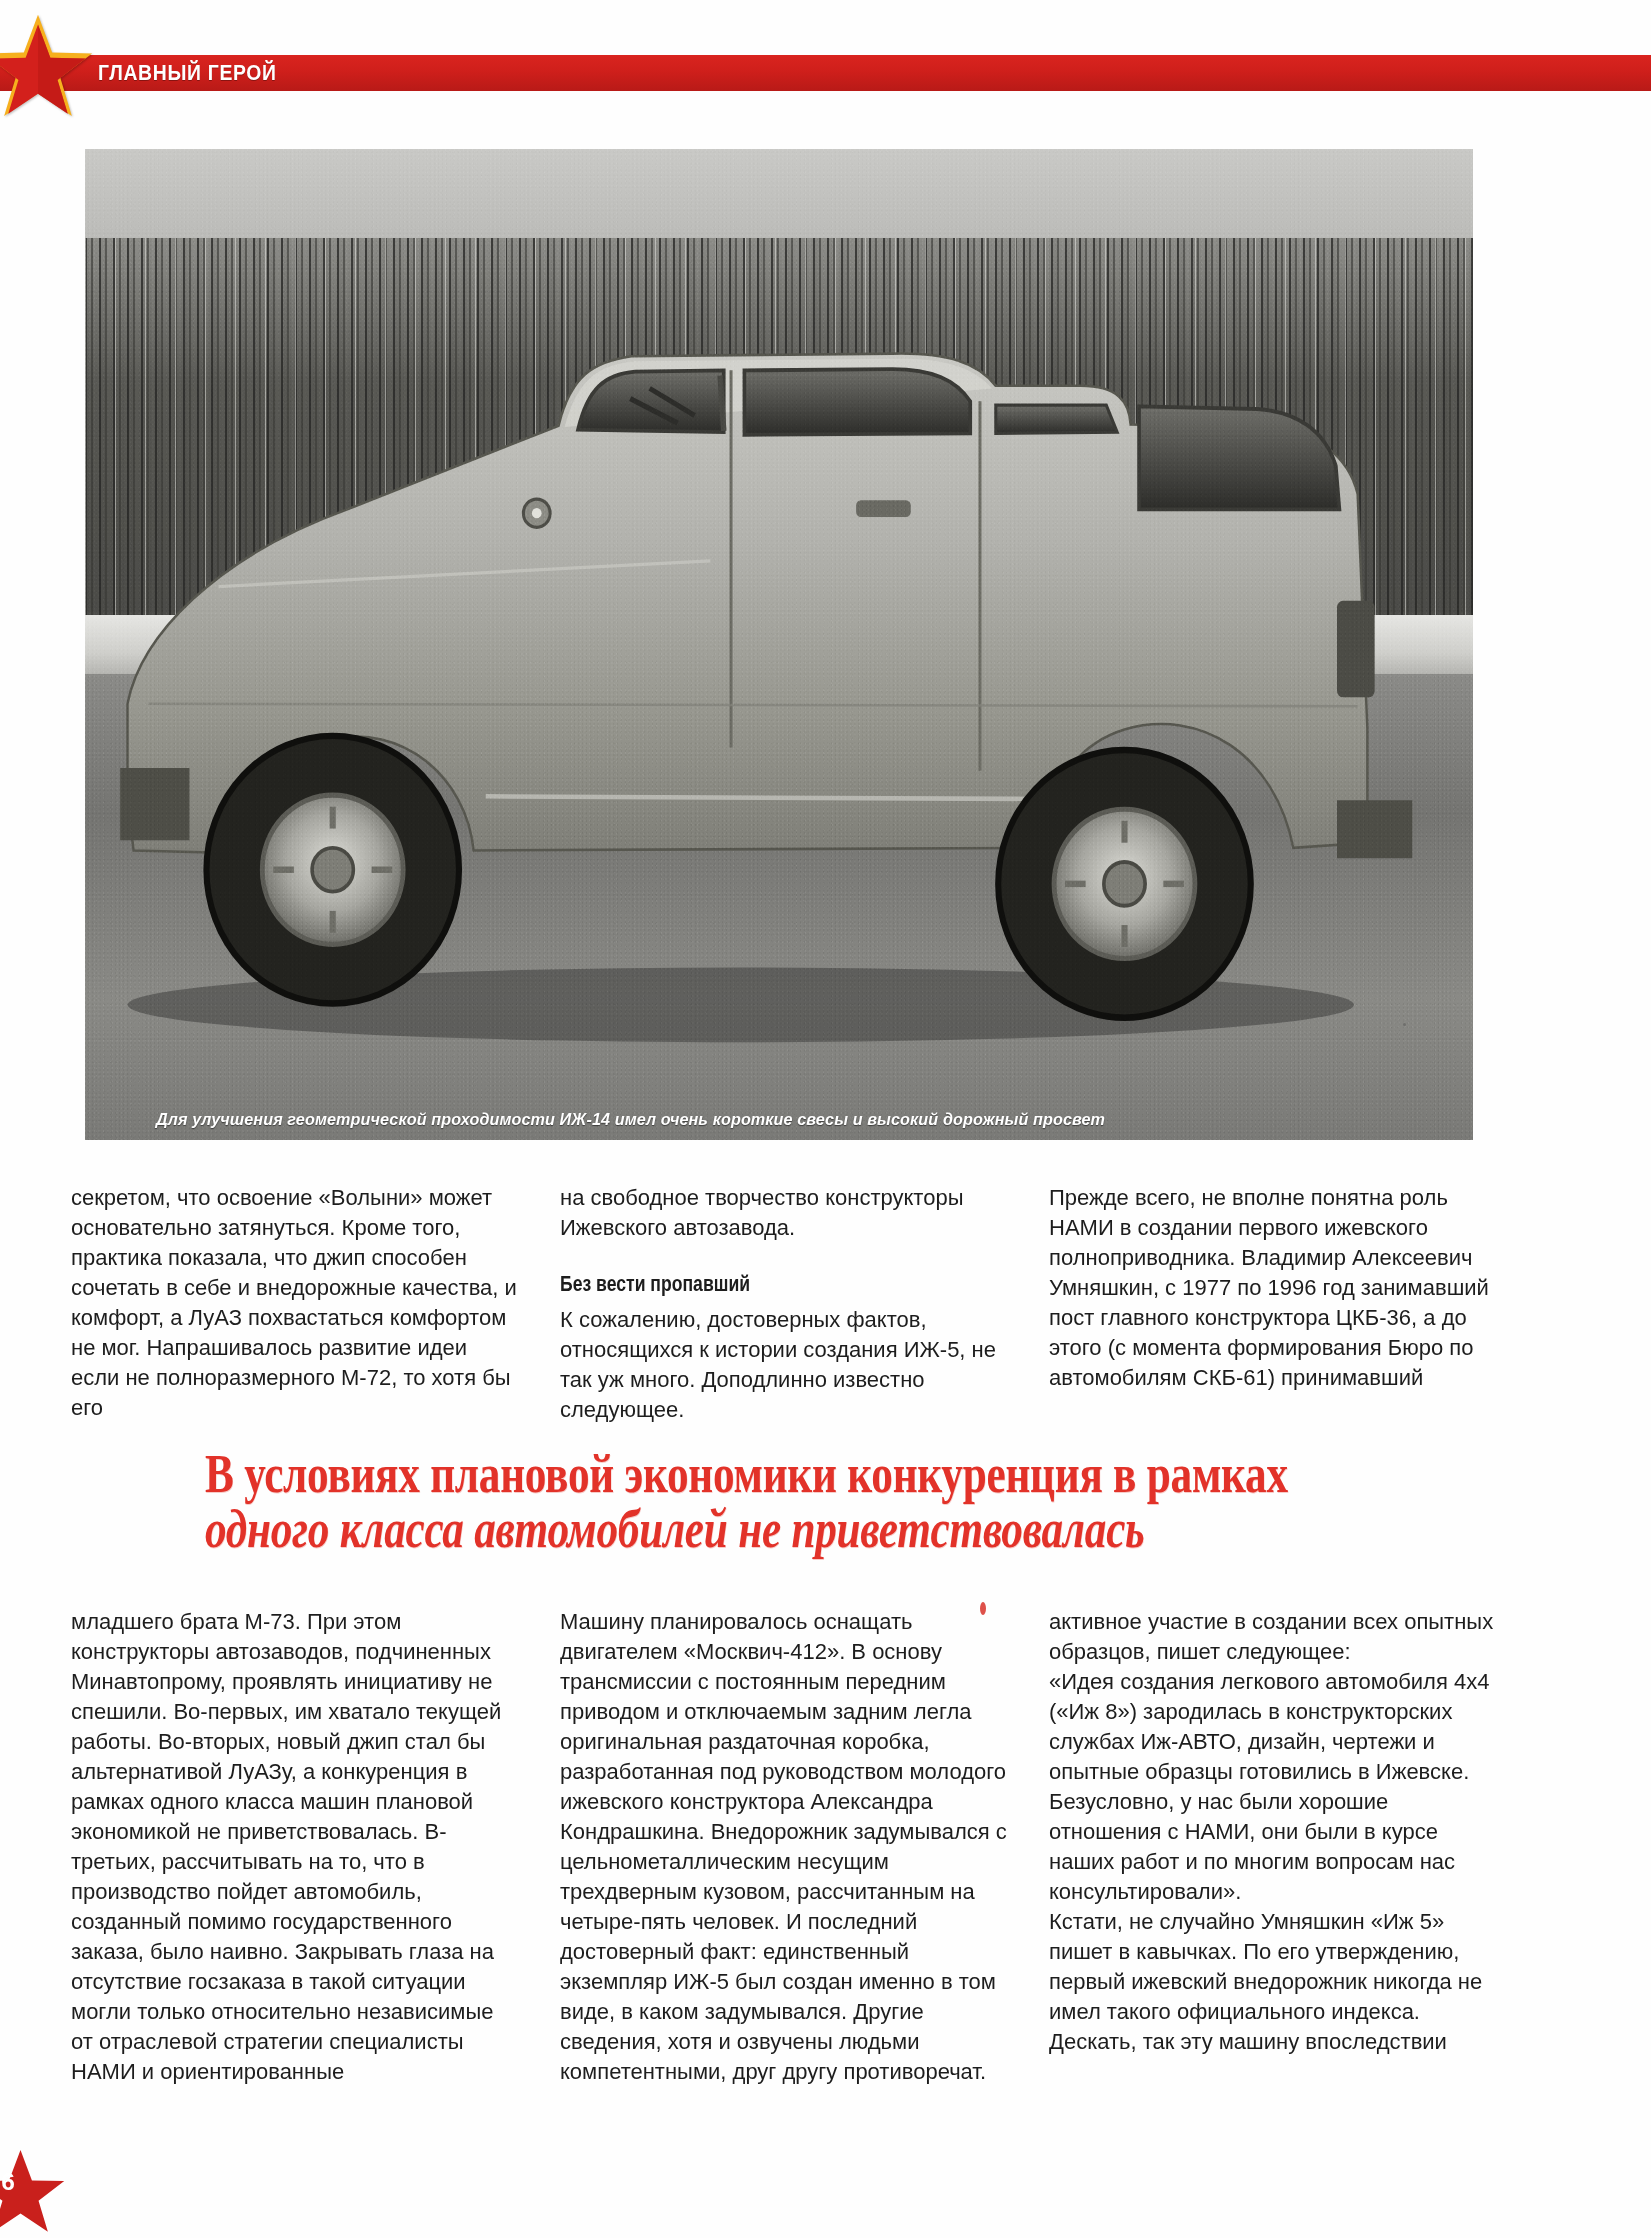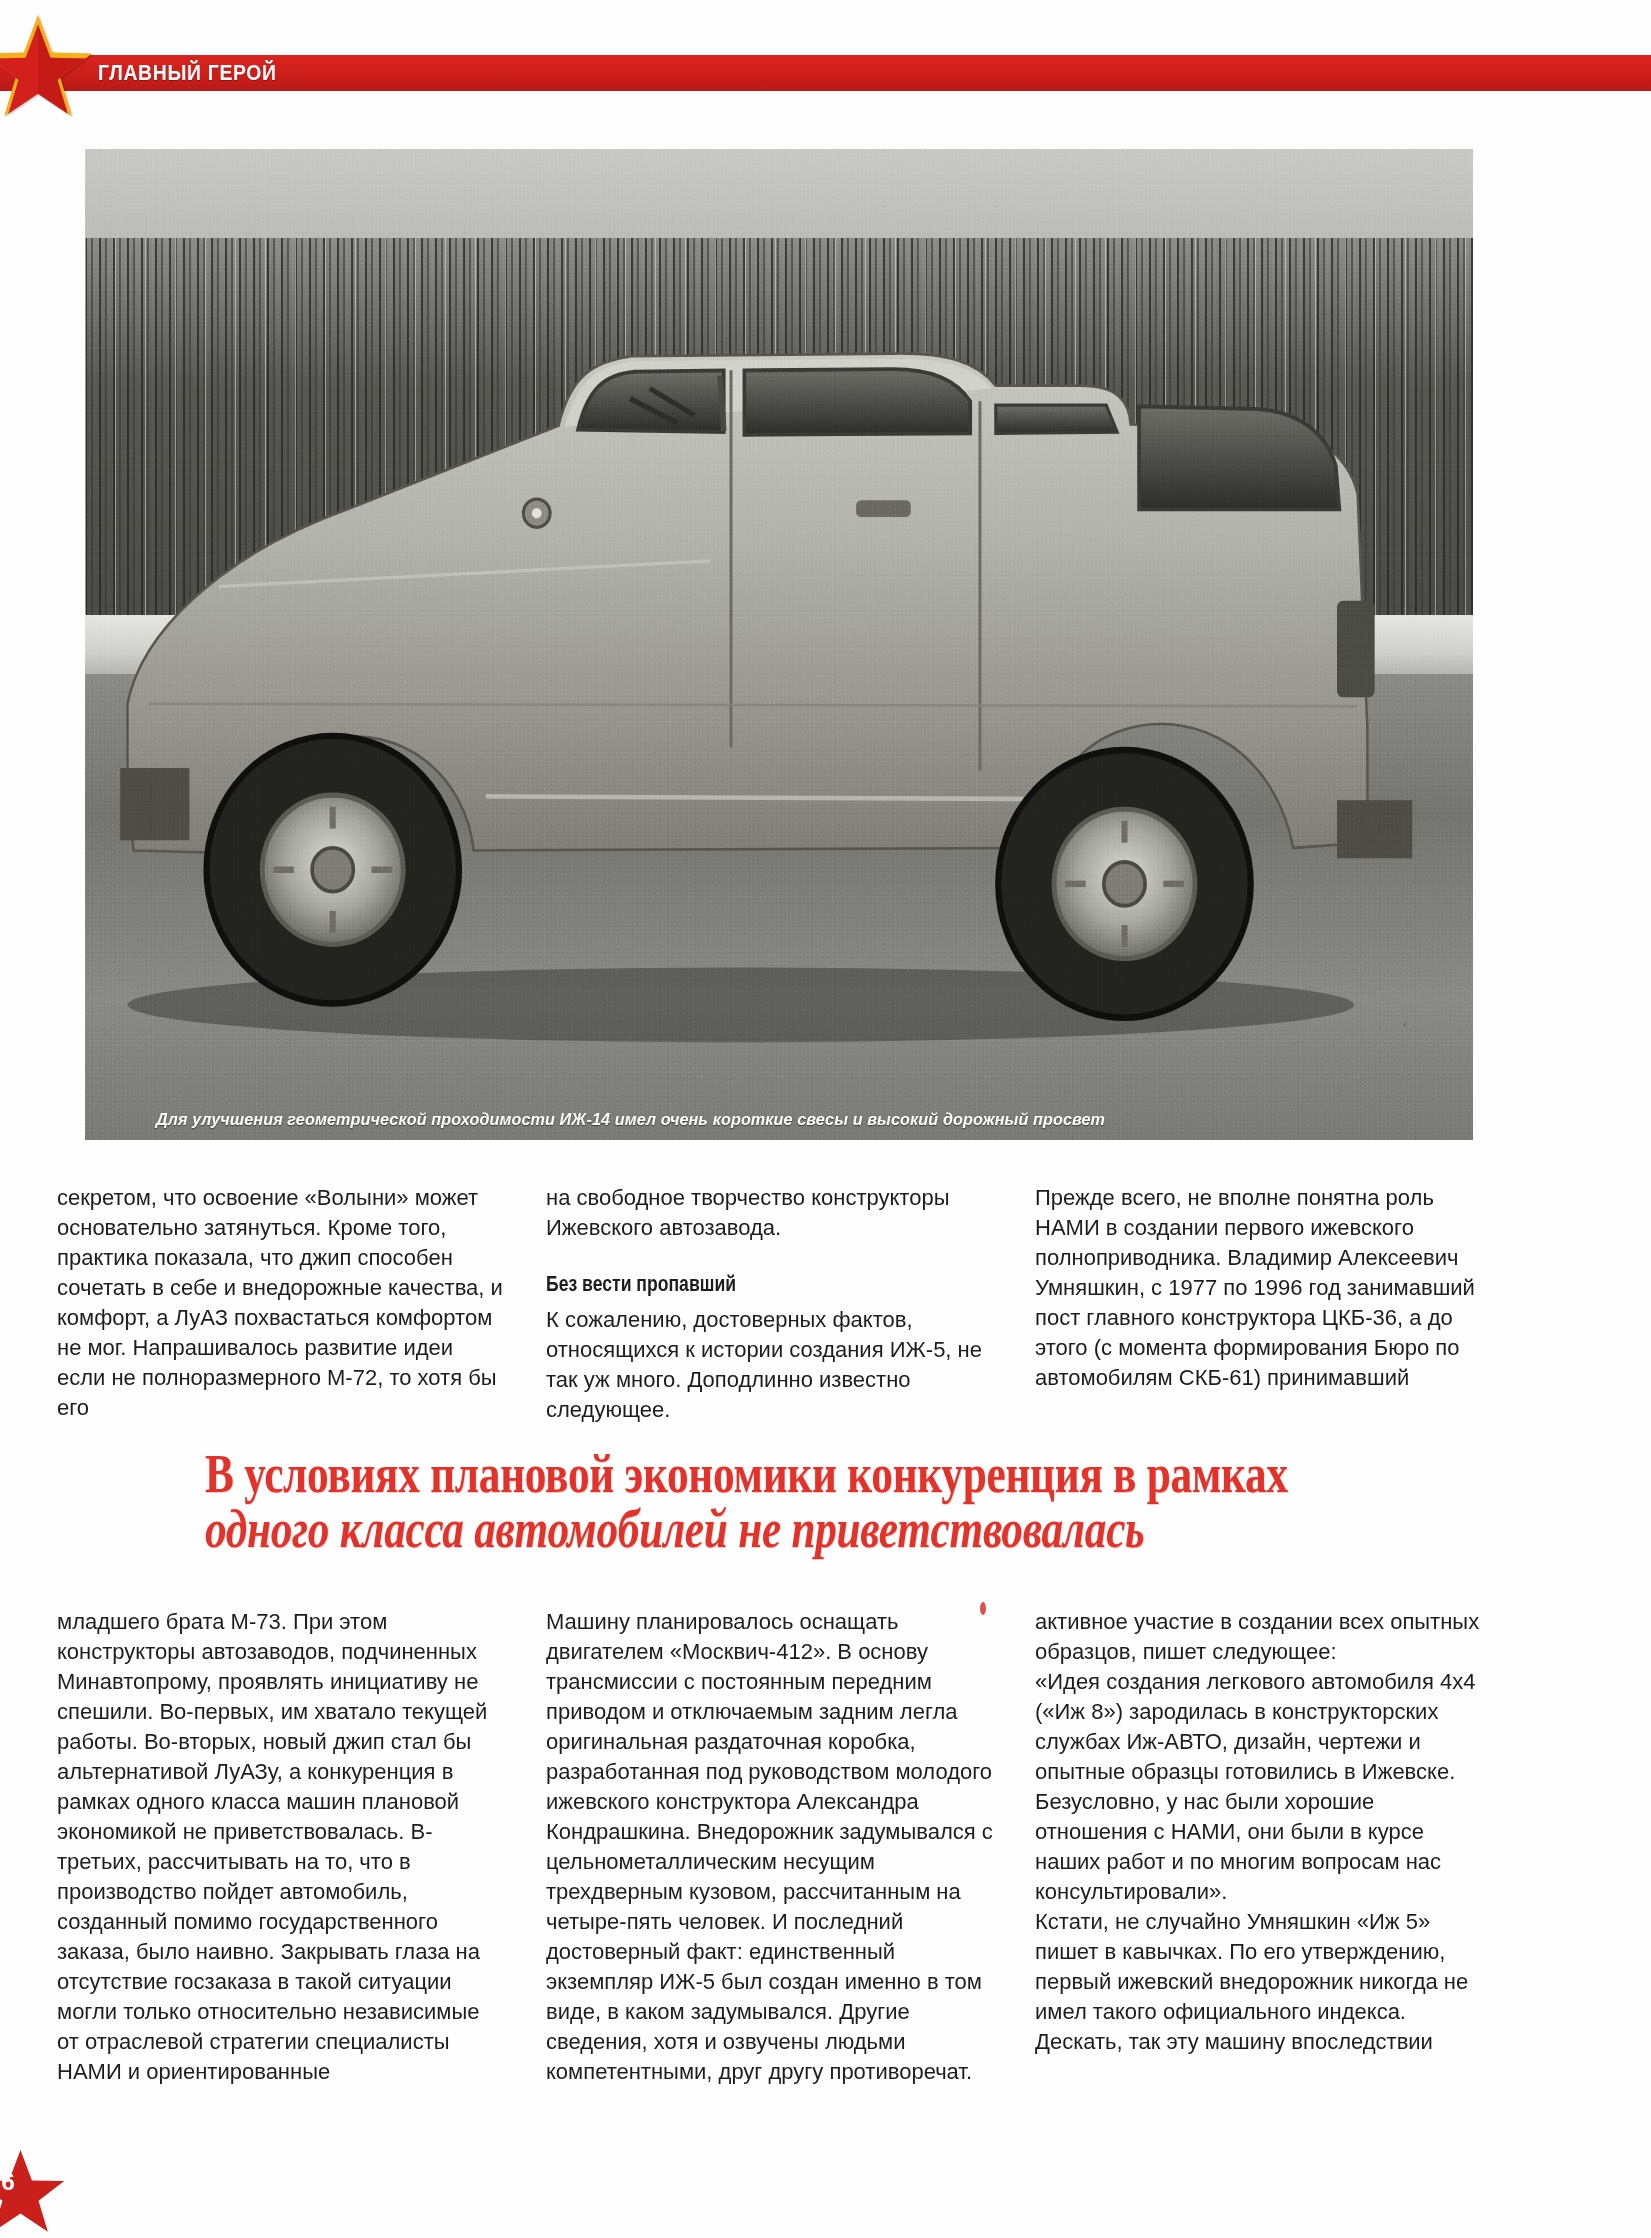--- a/index.html
+++ b/index.html
@@ -130,21 +130,21 @@
     transform: scaleX(0.93);
     transform-origin: left bottom;
     text-shadow: 0 0.6px 1.3px rgba(0,0,0,.55);
     white-space: nowrap;
     z-index: 3;
   }
 
   
   .cols {
     position: absolute;
-    left: 57px;
+    left: 71px;
     width: 1480px;
     display: grid;
     grid-template-columns: 450px 450px 450px;
     column-gap: 64px;
     gap: 39px;
   }
   .cols-top { top: 1183px; }
   .cols-bottom { top: 1607px; }
 
   .col p {

